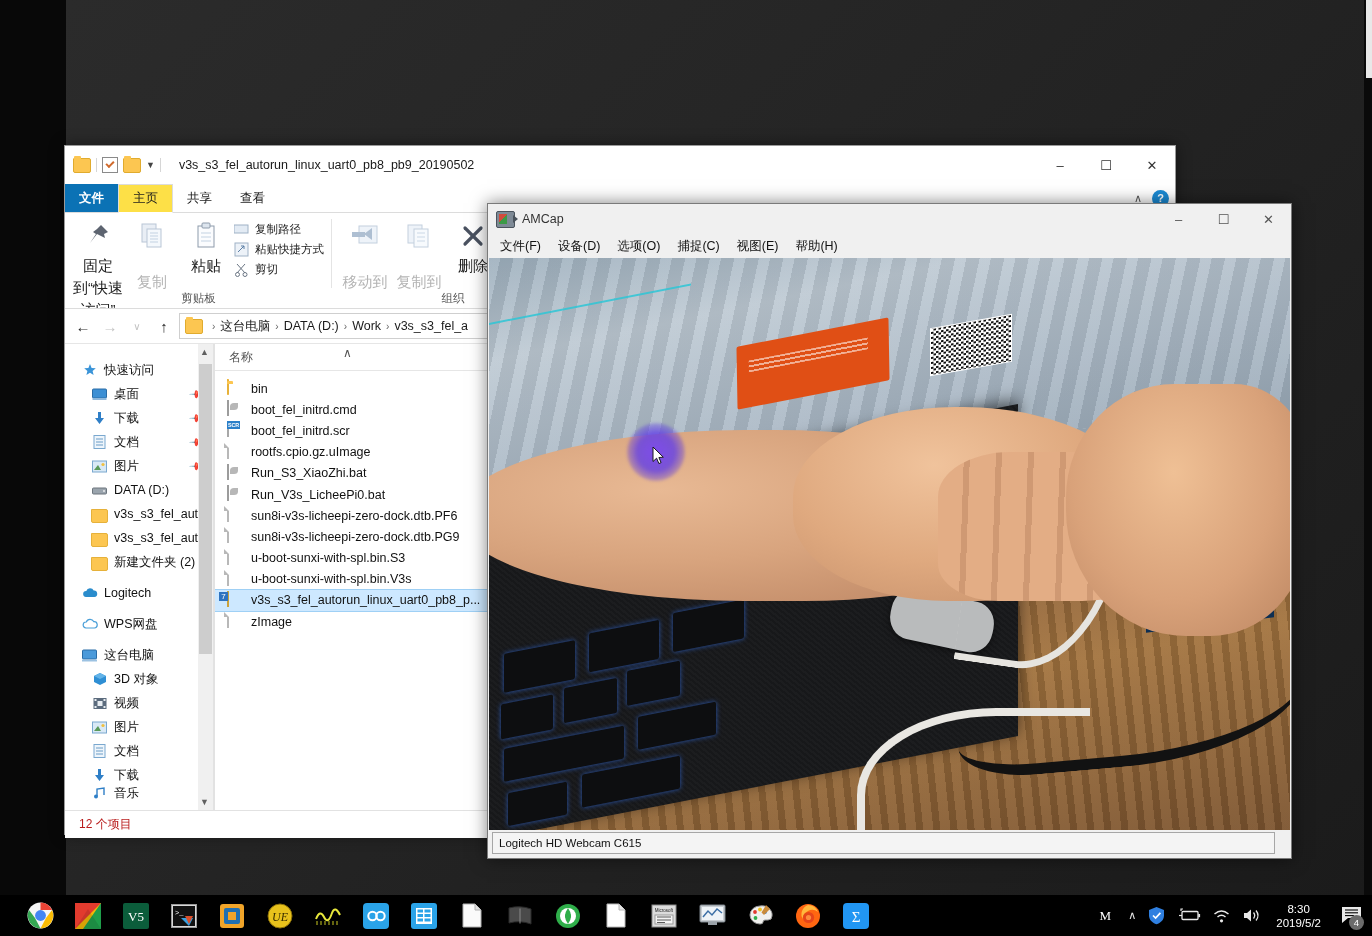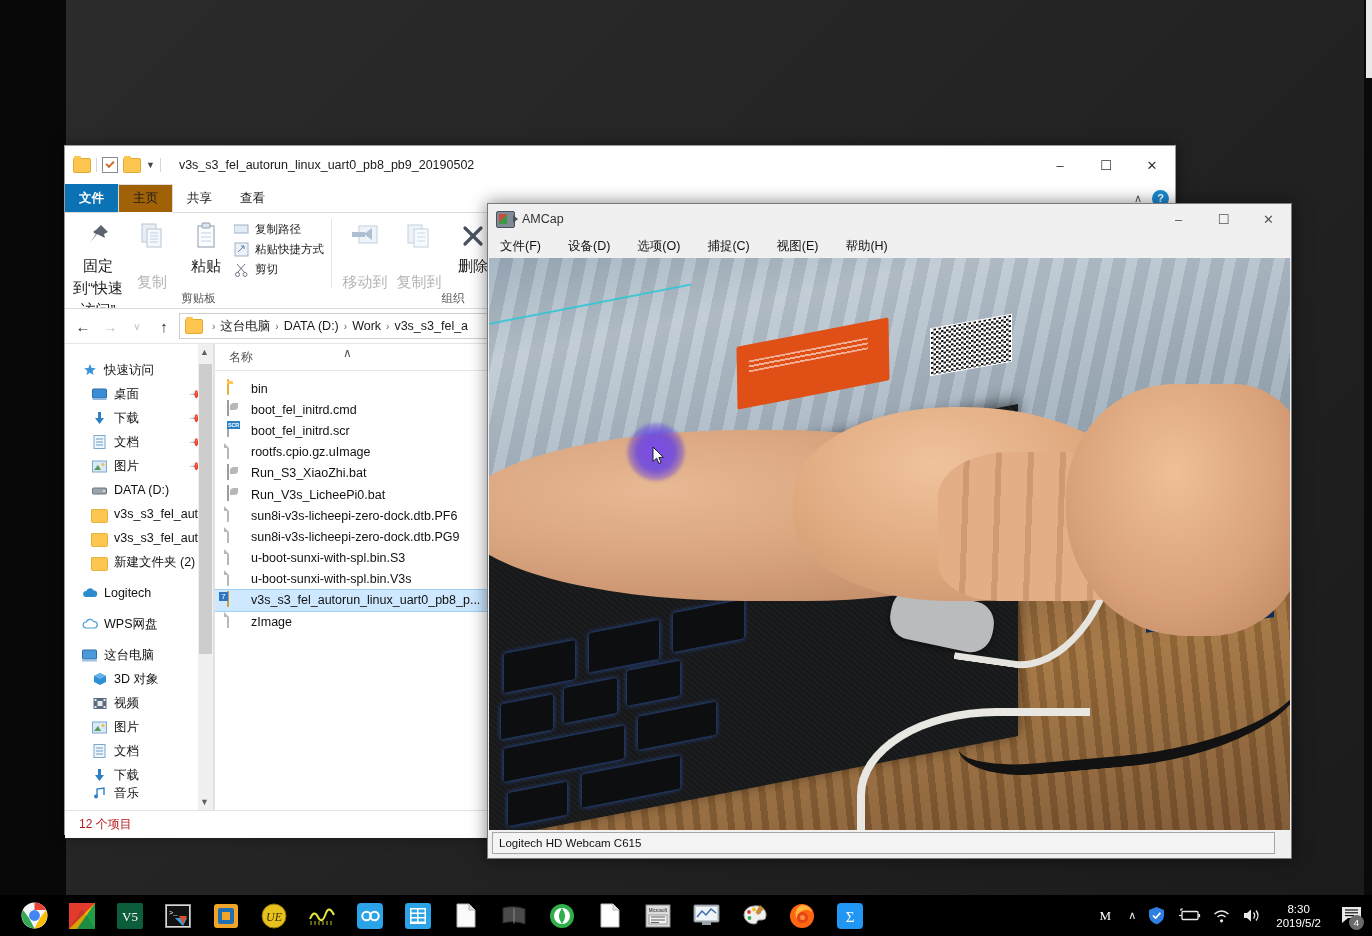--- a/index.html
+++ b/index.html
@@ -27,21 +27,21 @@
   .qat-chk{width:14px;height:14px;border:1px solid #8a8a8a;background:#fff;position:relative;}
   .qat-chk:after{content:"";position:absolute;left:3px;top:3px;width:6px;height:3px;border-left:2px solid #d06a2c;border-bottom:2px solid #d06a2c;transform:rotate(-45deg);}
   .qat-caret{font-size:9px;color:#444;}
   .exp-title{margin-left:18px;font-size:12.5px;color:#1a1a1a;}
   .wincontrols{position:absolute;right:0;top:0;display:flex;height:38px;}
   .wc{width:46px;height:38px;display:flex;align-items:center;justify-content:center;color:#333;font-size:13px;}
 
   .exp-tabs{height:28px;background:#ffffff;display:flex;align-items:stretch;position:relative;border-bottom:1px solid #dcdcdc;}
   .tab{padding:0 14px;display:flex;align-items:center;font-size:12.5px;color:#1a1a1a;}
   .tab.file{background:#0b72b5;color:#fff;font-weight:bold;}
-  .tab.active{background:#a16207;border:1px solid #dcdcdc;border-bottom:1px solid #fff;margin-bottom:-1px;}
+  .tab.active{background:#fde047;border:1px solid #dcdcdc;border-bottom:1px solid #fff;margin-bottom:-1px;}
   .tabs-right{position:absolute;right:6px;top:0;height:28px;display:flex;align-items:center;gap:10px;}
   .chev-up{font-size:11px;color:#555;}
   .help-ic{width:17px;height:17px;border-radius:50%;background:#1a8ad4;color:#fff;font-size:11px;
     display:flex;align-items:center;justify-content:center;font-weight:bold;}
 
   .ribbon{height:95px;background:#fff;border-bottom:1px solid #dcdcdc;display:flex;position:relative;overflow:hidden;}
   .rib-group{position:relative;height:95px;display:flex;flex-direction:column;padding:0 6px;}
   .rib-group:after{content:"";position:absolute;right:0;top:6px;bottom:20px;width:1px;background:#e4e4e4;}
   .rib-row{display:flex;align-items:flex-start;flex:1;padding-top:6px;}
   .rib-label{position:absolute;bottom:2px;left:0;right:0;text-align:center;font-size:11.5px;color:#555;}
@@ -96,21 +96,21 @@
   #amcap{position:absolute;left:487px;top:203px;width:803px;height:654px;background:#f0f0f0;
     border:1px solid #7a7a7a;box-shadow:0 0 16px rgba(0,0,0,.5);}
   .am-title{height:30px;background:#f0f0f0;display:flex;align-items:center;padding-left:8px;position:relative;}
   .am-ico{width:17px;height:15px;background:#7e8a96;border:1px solid #4a535c;border-radius:2px;position:relative;margin-right:7px;}
   .am-ico:before{content:"";position:absolute;left:2px;top:2px;width:8px;height:10px;
     background:linear-gradient(135deg,#d14b3c 0 50%,#3c9a46 50% 100%);}
   .am-ico:after{content:"";position:absolute;right:-4px;top:3px;border-style:solid;border-width:4px 0 4px 5px;border-color:transparent transparent transparent #4a535c;}
   .am-title span.t{font-size:12.5px;color:#333;}
   .am-wc{position:absolute;right:0;top:0;display:flex;}
   .am-wc .wc{width:45px;height:30px;color:#555;}
-  .am-menu{height:24px;background:#f0f0f0;display:flex;align-items:center;padding-left:5px;gap:13px;}
+  .am-menu{height:24px;background:#f0f0f0;display:flex;align-items:center;padding-left:5px;gap:3px;}
   .am-menu-item{font-size:12.5px;color:#111;padding:2px 7px;}
   .am-video{position:absolute;left:1px;top:54px;width:801px;height:572px;overflow:hidden;background:#000;}
   .am-status{position:absolute;left:4px;right:16px;bottom:4px;height:20px;border:1px solid #a6a6a6;background:#f4f4f4;
     display:flex;align-items:center;padding-left:6px;}
   .am-status span{font-size:11.5px;color:#111;}
 
   
   .v-wall{position:absolute;left:0;top:0;width:100%;height:100%;
     background:linear-gradient(175deg,#9fb0bd 0%,#b3c1cc 18%,#a6b5c2 34%,#5a4230 46%,#3a2a1e 52%,#000 58%,#000 100%);}
   .v-shirt{position:absolute;left:0;top:0;width:100%;height:52%;
@@ -163,21 +163,21 @@
     border-bottom:none;border-right:none;border-radius:60% 0 0 0;}
   .v-wire{position:absolute;left:40%;top:57%;width:14%;height:3px;background:#c9c9c9;transform:rotate(6deg);}
 
   .cursor-glow{position:absolute;width:58px;height:58px;border-radius:50%;
     background:radial-gradient(circle,rgba(120,70,240,.95) 0%,rgba(95,60,230,.8) 45%,rgba(80,50,215,.25) 72%,transparent 82%);
     filter:blur(1.5px);}
   .cursor-arrow{position:absolute;width:13px;height:20px;}
 
   
   #taskbar{position:absolute;left:0;bottom:0;width:1372px;height:41px;background:#000;display:flex;align-items:center;}
-  .tb-icons{display:flex;align-items:center;gap:0px;padding-left:10px;}
+  .tb-icons{display:flex;align-items:center;gap:0px;padding-left:16px;}
   .tb-ic{width:48px;height:41px;display:flex;align-items:center;justify-content:center;}
   .tray{position:absolute;right:0;top:0;height:41px;display:flex;align-items:center;gap:11px;padding-right:6px;}
   .tray-ic{display:flex;align-items:center;justify-content:center;color:#fff;}
   .clock{color:#fff;font-size:11.5px;line-height:14px;text-align:center;padding:0 4px;}
   .notif{width:30px;height:41px;display:flex;align-items:center;justify-content:center;position:relative;}
   .notif-badge{position:absolute;right:2px;bottom:6px;width:15px;height:15px;border-radius:50%;background:#6b6b6b;
     color:#fff;font-size:9.5px;display:flex;align-items:center;justify-content:center;}
 </style>
 </head>
 <body>

